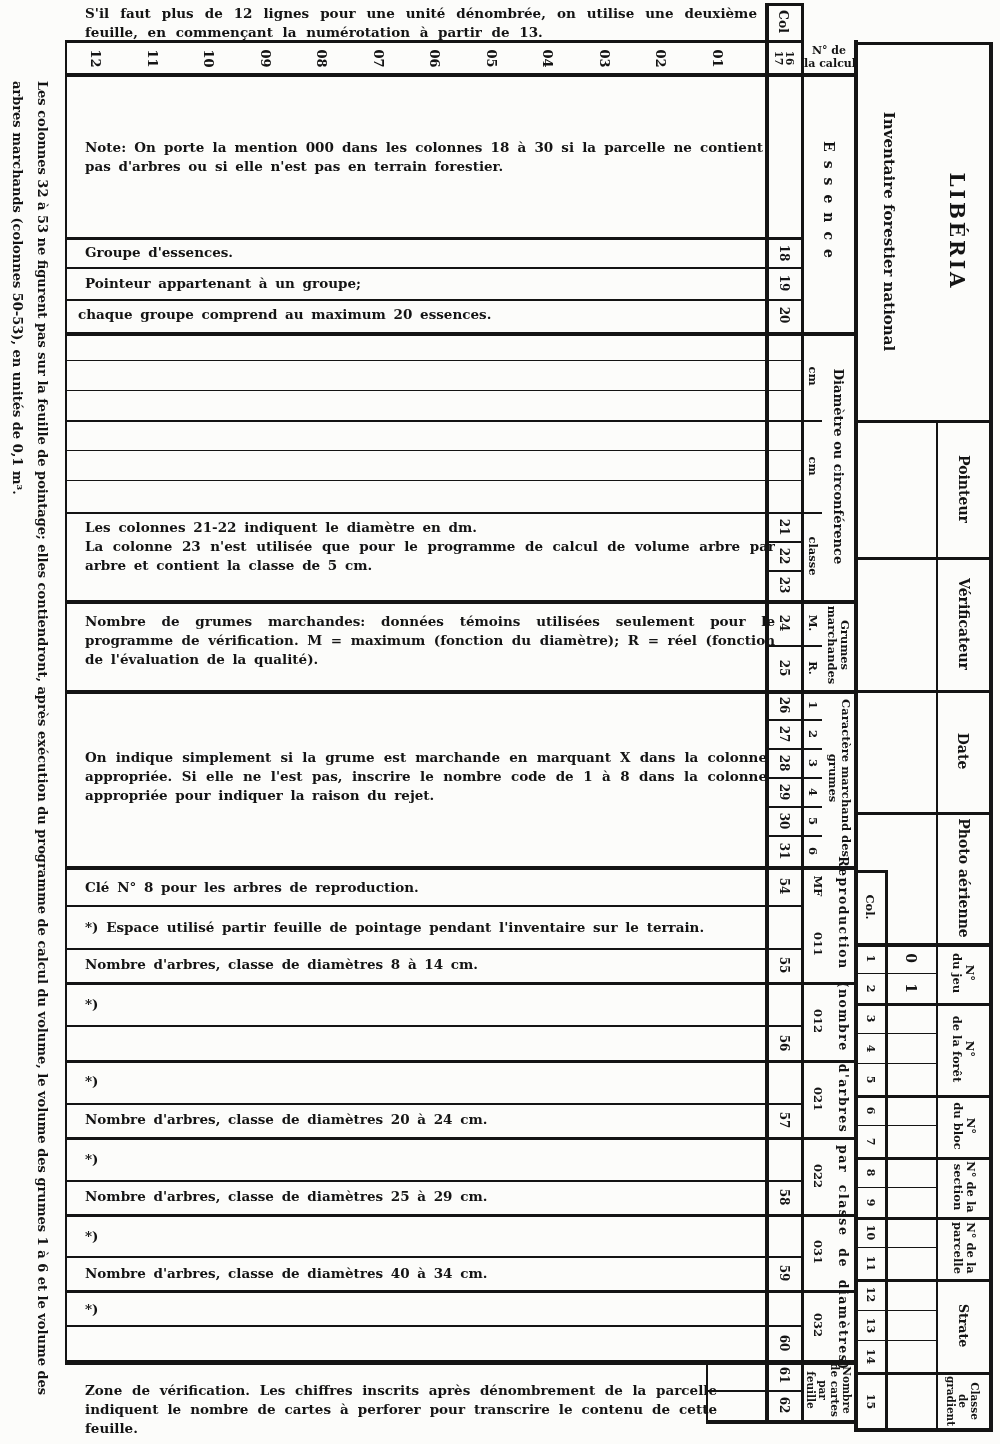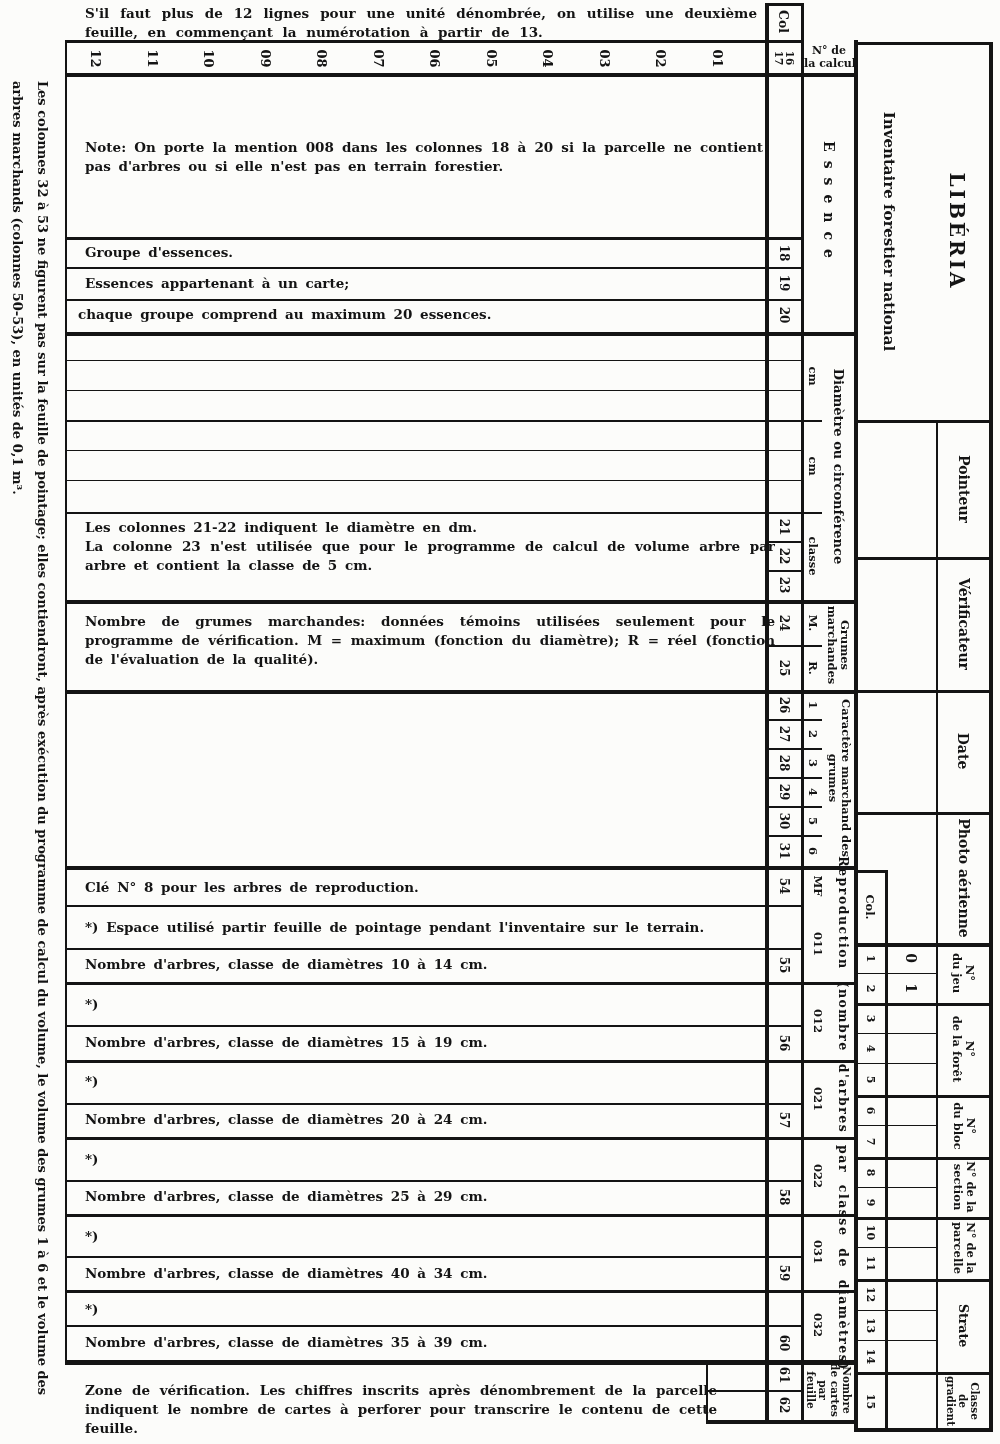--- a/index.html
+++ b/index.html
@@ -67,23 +67,23 @@
   <div class="rc num" style="left:765px;top:3px;width:38px;height:37px">
       <span style="font-size:12.5px">Col</span>
     </div>
   <div class="rc num" style="left:765px;top:42px;width:38px;height:32px">
       <span style="font-size:10.5px;line-height:11px">16
 17</span>
     </div>
   <div class="t pre" style="left:804px;top:44px;width:50px;text-align:center;font-size:11px;line-height:13px;word-spacing:0">N° de
 la calcul</div>
 
-  <div class="t" style="left:85px;top:138px;width:678px">Note: On porte la mention 008 dans les colonnes 18 à 20 si la parcelle ne contient pas d'arbres ou si elle n'est pas en terrain forestier.</div>
+  <div class="t" style="left:85px;top:138px;width:678px">Note: On porte la mention 000 dans les colonnes 18 à 30 si la parcelle ne contient pas d'arbres ou si elle n'est pas en terrain forestier.</div>
   <div class="t" style="left:85px;top:243px;width:660px">Groupe d'essences.</div>
-  <div class="t" style="left:85px;top:274px;width:660px">Essences appartenant à un carte;</div>
+  <div class="t" style="left:85px;top:274px;width:660px">Pointeur appartenant à un groupe;</div>
   <div class="t" style="left:78px;top:305px;width:660px">chaque groupe comprend au maximum 20 essences.</div>
   <div class="rc num" style="left:765px;top:239px;width:38px;height:27px">
       <span>18</span>
     </div>
   <div class="rc num" style="left:765px;top:268px;width:38px;height:29px">
       <span>19</span>
     </div>
   <div class="rc num" style="left:765px;top:300px;width:38px;height:30px">
       <span>20</span>
     </div>
@@ -126,20 +126,21 @@
       <span>M.</span>
     </div>
   <div class="rc sub" style="left:803px;top:645px;width:20px;height:45px">
       <span>R.</span>
     </div>
   <div class="rc" style="left:822px;top:600px;width:33px;height:90px">
       <span style="font-size:11.5px;line-height:13px">Grumes
 marchandes</span>
     </div>
 
+  <div class="t" style="left:85px;top:748px;width:682px">On indique simplement si la grume est marchande en marquant X dans la colonne appropriée. Si elle ne l'est pas, inscrire le nombre code de 1 à 8 dans la colonne appropriée pour indiquer la raison du rejet.</div>
   <div class="rc num" style="left:765px;top:690px;width:38px;height:29px">
       <span>26</span>
     </div>
   <div class="rc num" style="left:765px;top:719px;width:38px;height:29px">
       <span>27</span>
     </div>
   <div class="rc num" style="left:765px;top:748px;width:38px;height:29px">
       <span>28</span>
     </div>
   <div class="rc num" style="left:765px;top:777px;width:38px;height:29px">
@@ -169,31 +170,29 @@
   <div class="rc sub" style="left:803px;top:835px;width:20px;height:31px">
       <span>6</span>
     </div>
   <div class="rc" style="left:822px;top:690px;width:33px;height:176px">
       <span style="font-size:11.5px;line-height:13px">Caractère marchand des
 grumes</span>
     </div>
 
   <div class="t" style="left:85px;top:878px;width:660px">Clé N° 8 pour les arbres de reproduction.</div>
   <div class="t" style="left:85px;top:918px;width:660px">*) Espace utilisé partir feuille de pointage pendant l'inventaire sur le terrain.</div>
-  <div class="t" style="left:85px;top:955px;width:660px">Nombre d'arbres, classe de diamètres 10 à 14 cm.</div>
+  <div class="t" style="left:85px;top:955px;width:660px">Nombre d'arbres, classe de diamètres 8 à 14 cm.</div>
   <div class="t" style="left:85px;top:995px;width:660px">*)</div>
-  <div class="t" style="left:85px;top:1033px;width:660px">Nombre d'arbres, classe de diamètres 15 à 19 cm.</div>
   <div class="t" style="left:85px;top:1072px;width:660px">*)</div>
   <div class="t" style="left:85px;top:1110px;width:660px">Nombre d'arbres, classe de diamètres 20 à 24 cm.</div>
   <div class="t" style="left:85px;top:1150px;width:660px">*)</div>
   <div class="t" style="left:85px;top:1187px;width:660px">Nombre d'arbres, classe de diamètres 25 à 29 cm.</div>
   <div class="t" style="left:85px;top:1227px;width:660px">*)</div>
   <div class="t" style="left:85px;top:1264px;width:660px">Nombre d'arbres, classe de diamètres 40 à 34 cm.</div>
   <div class="t" style="left:85px;top:1300px;width:660px">*)</div>
-  <div class="t" style="left:85px;top:1333px;width:660px">Nombre d'arbres, classe de diamètres 35 à 39 cm.</div>
 
   <div class="rc num" style="left:765px;top:868px;width:38px;height:36px">
       <span>54</span>
     </div>
   <div class="rc num" style="left:765px;top:948px;width:38px;height:34px">
       <span>55</span>
     </div>
   <div class="rc num" style="left:765px;top:1025px;width:38px;height:35px">
       <span>56</span>
     </div>

